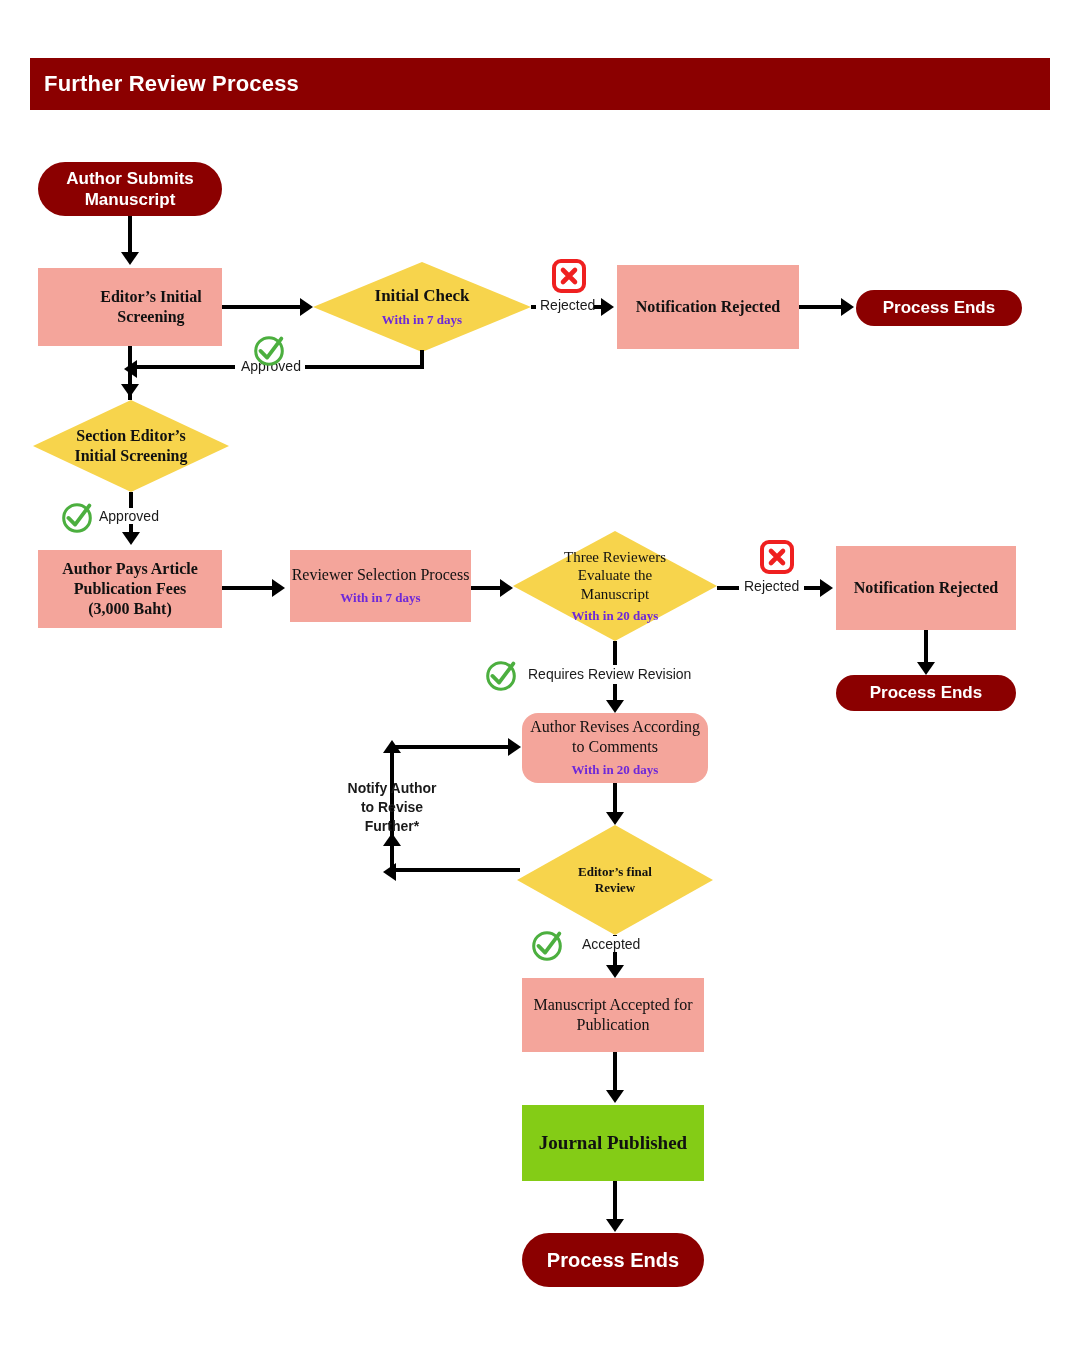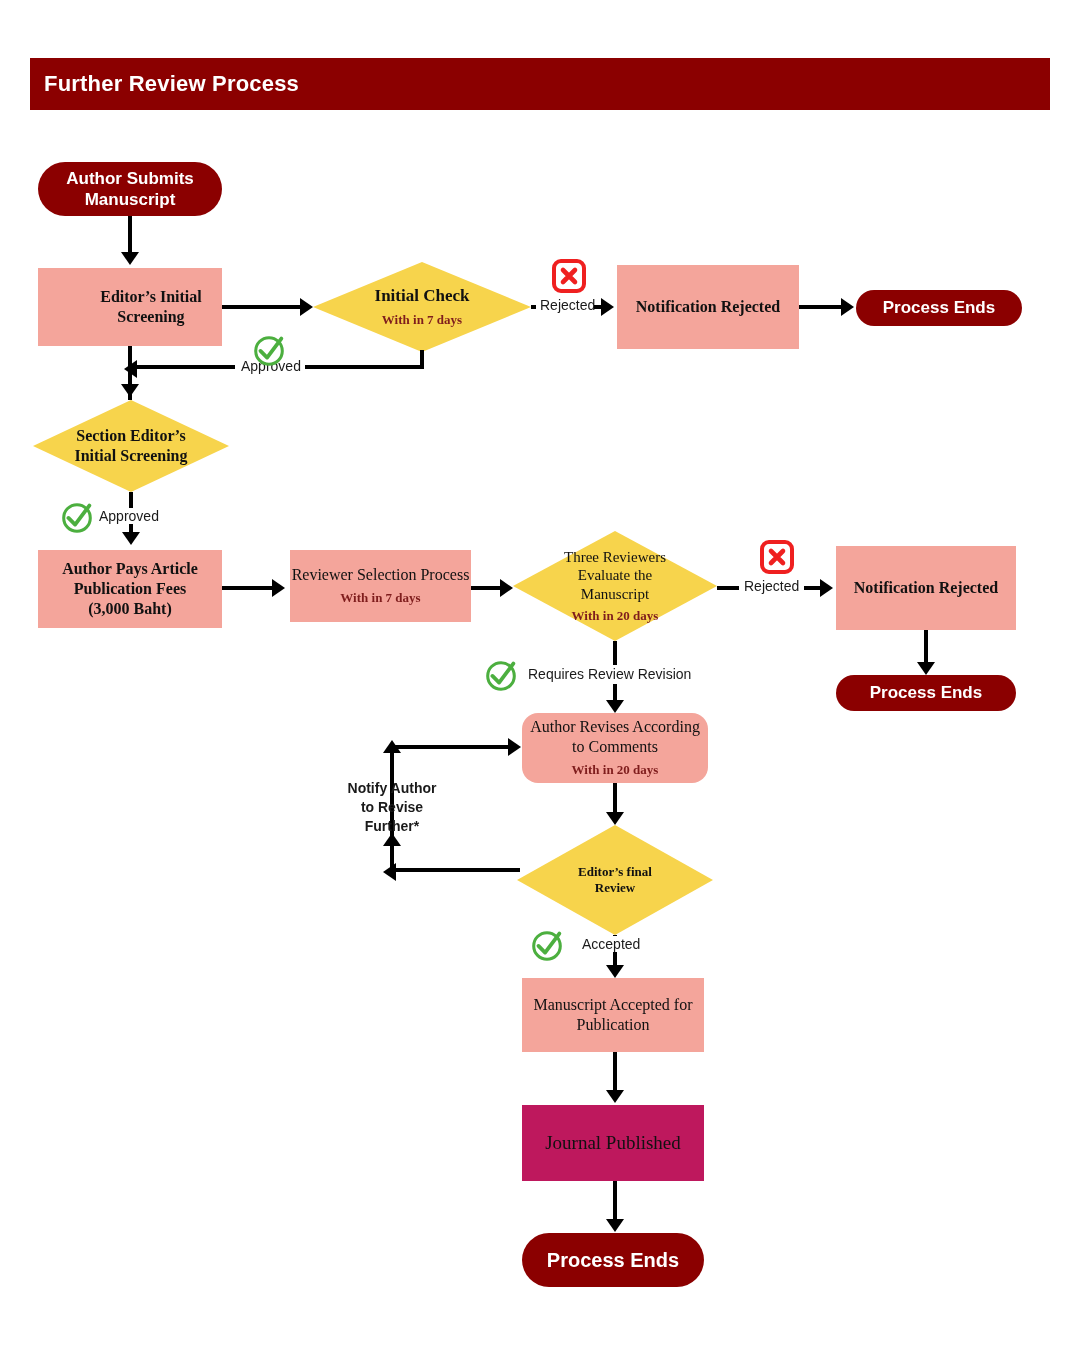--- a/index.html
+++ b/index.html
@@ -17,24 +17,24 @@
     flex-direction:column;align-items:center;justify-content:center;
     text-align:center;line-height:1.25;}
 
   .pill{background:#8b0000;border-radius:999px;color:#fff;
     font-family:"Liberation Sans",sans-serif;font-weight:bold;font-size:17px;}
 
   .rect{background:#f4a59b;color:#111111;font-family:"Liberation Serif",serif;
     font-size:16px;}
   .rect.bold{font-weight:bold;font-size:16px;}
 
-  .green-rect{background:#be185d;color:#111;font-family:"Liberation Serif",serif;
-    font-weight:normal;font-size:19px;}
-
-  .sub-days{color:#7f1d1d;font-weight:bold;font-size:13px;margin-top:5px;
+  .green-rect{background:#84cc16;color:#111;font-family:"Liberation Serif",serif;
+    font-weight:bold;font-size:19px;}
+
+  .sub-days{color:#6d28d9;font-weight:bold;font-size:13px;margin-top:5px;
     font-family:"Liberation Serif",serif;}
 
   
   .diamond{position:absolute;}
   .diamond .dshape{position:absolute;inset:0;background:#f7d44c;
     clip-path:polygon(50% 0,100% 50%,50% 100%,0 50%);}
   .diamond .dtext{position:absolute;inset:0;display:flex;flex-direction:column;
     align-items:center;justify-content:center;text-align:center;
     font-family:"Liberation Serif",serif;font-weight:bold;font-size:16px;
     color:#111;line-height:1.22;z-index:2;}

